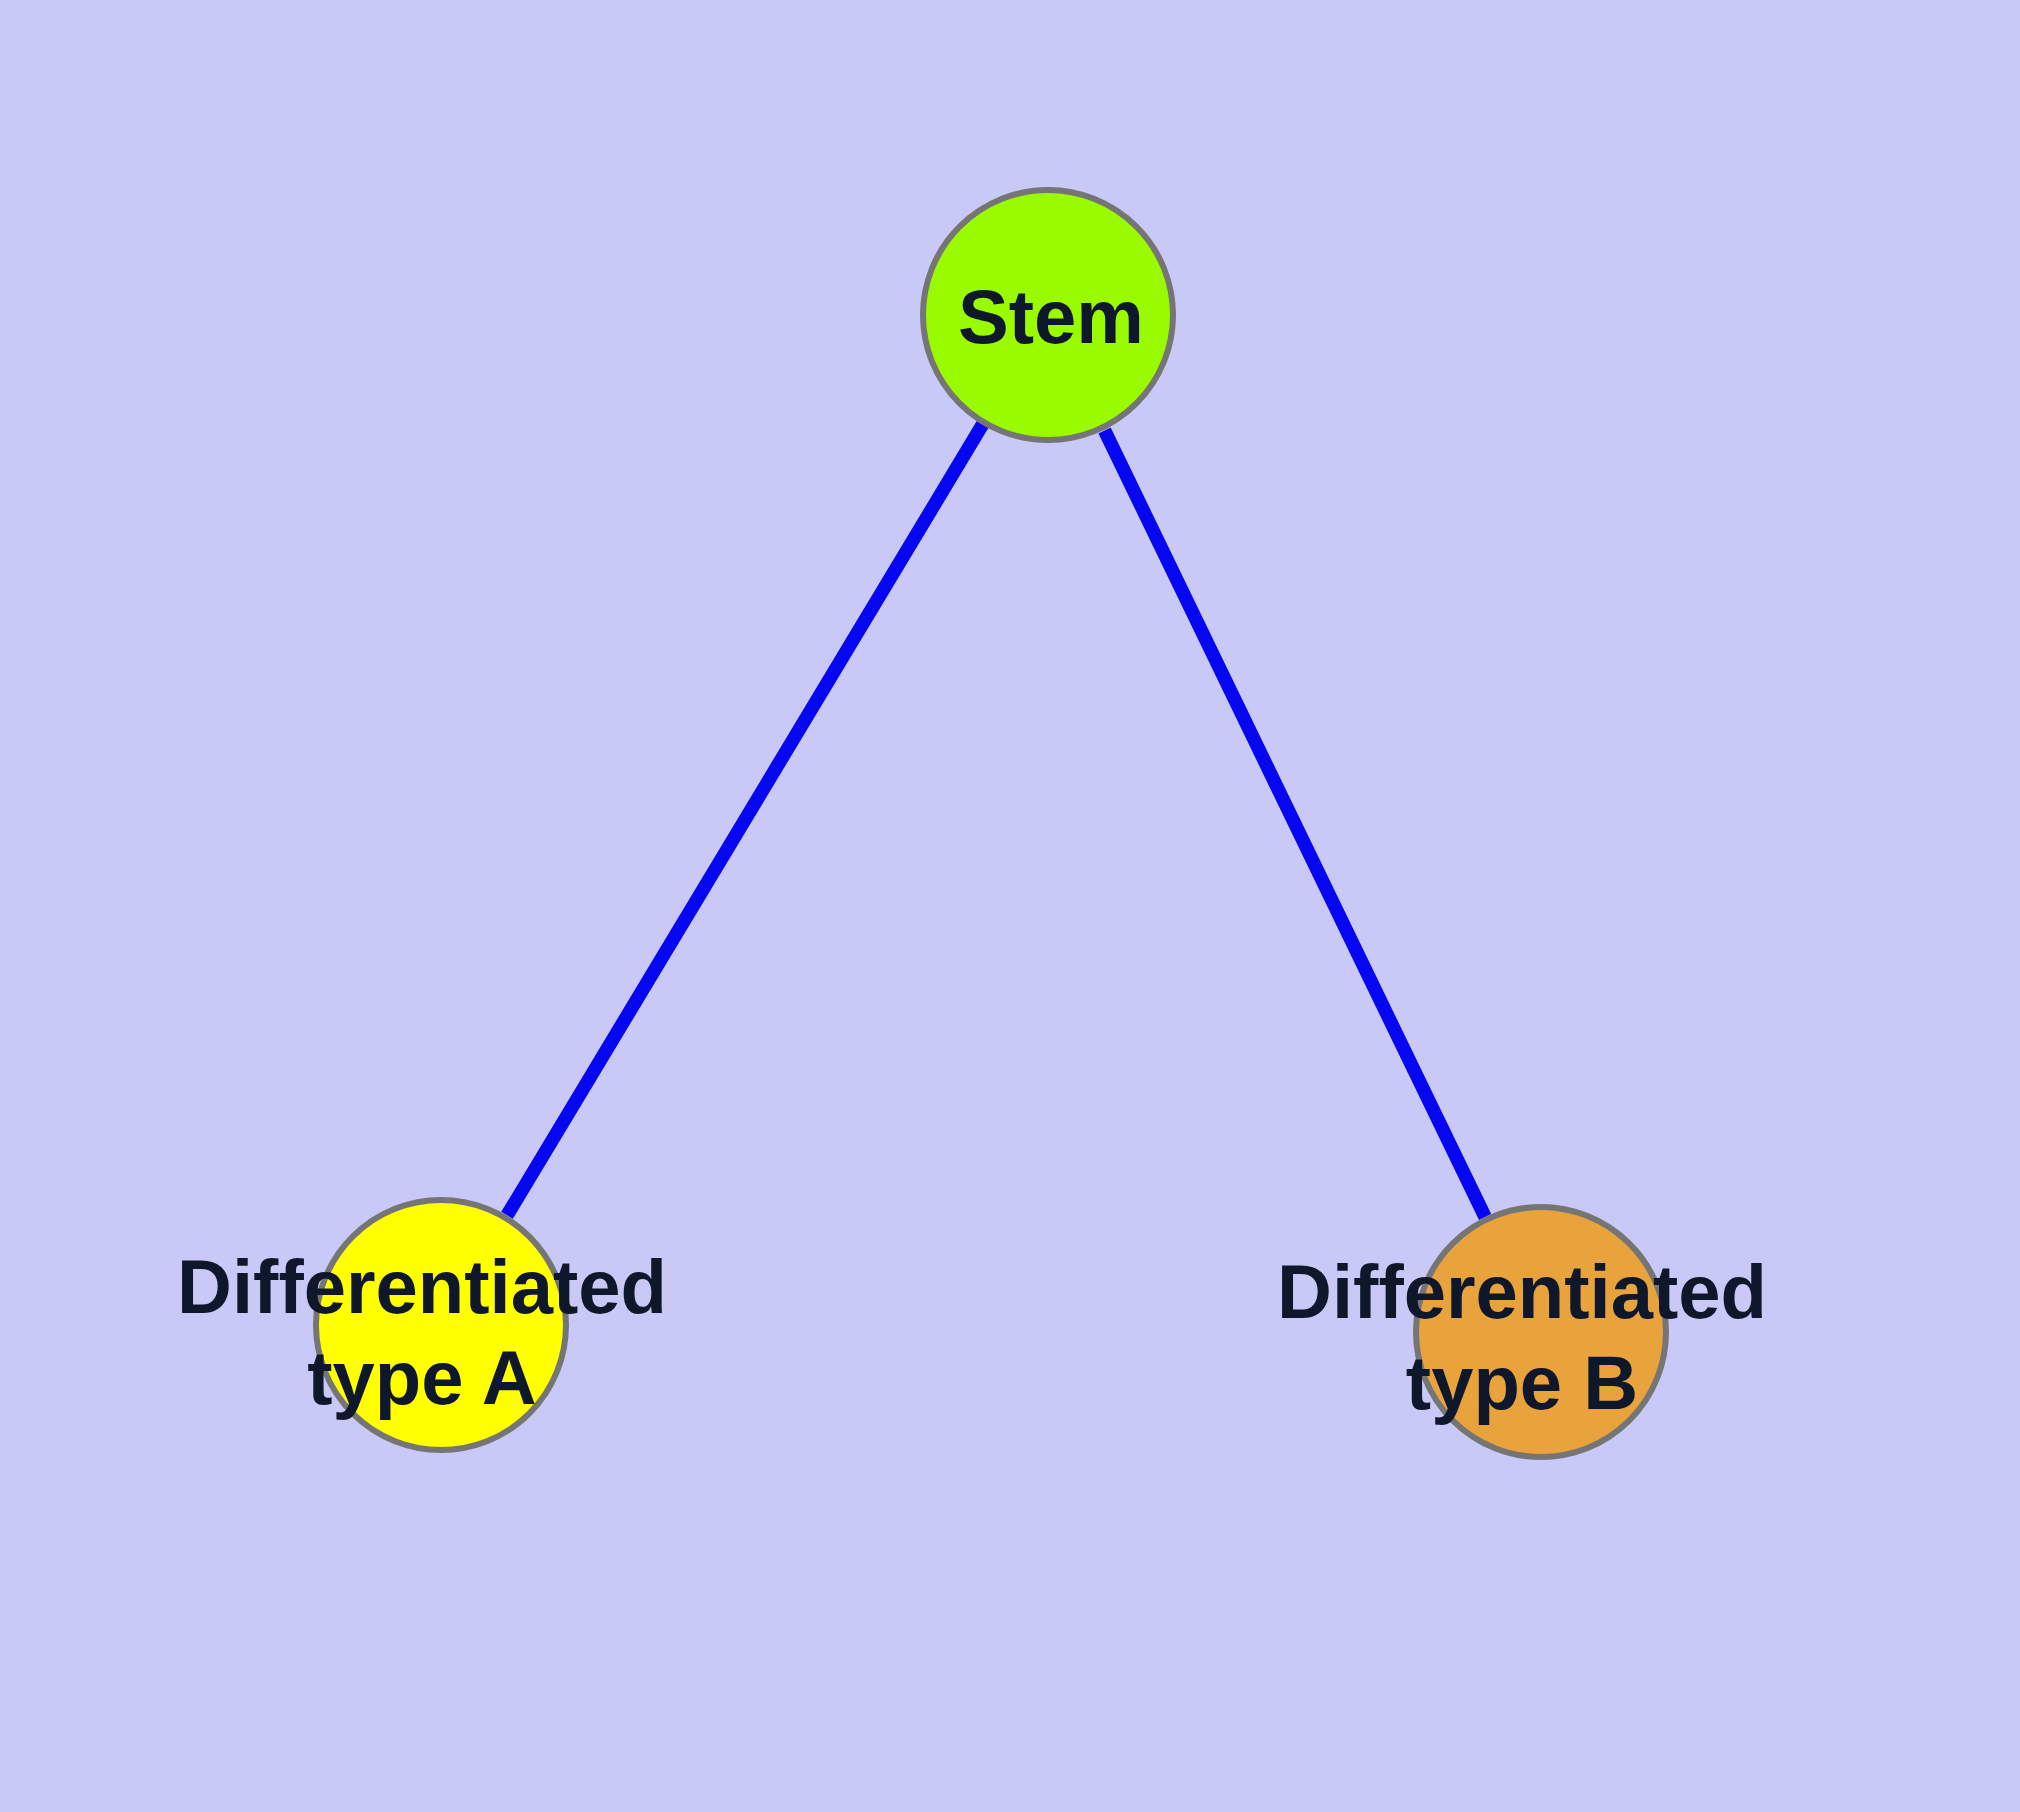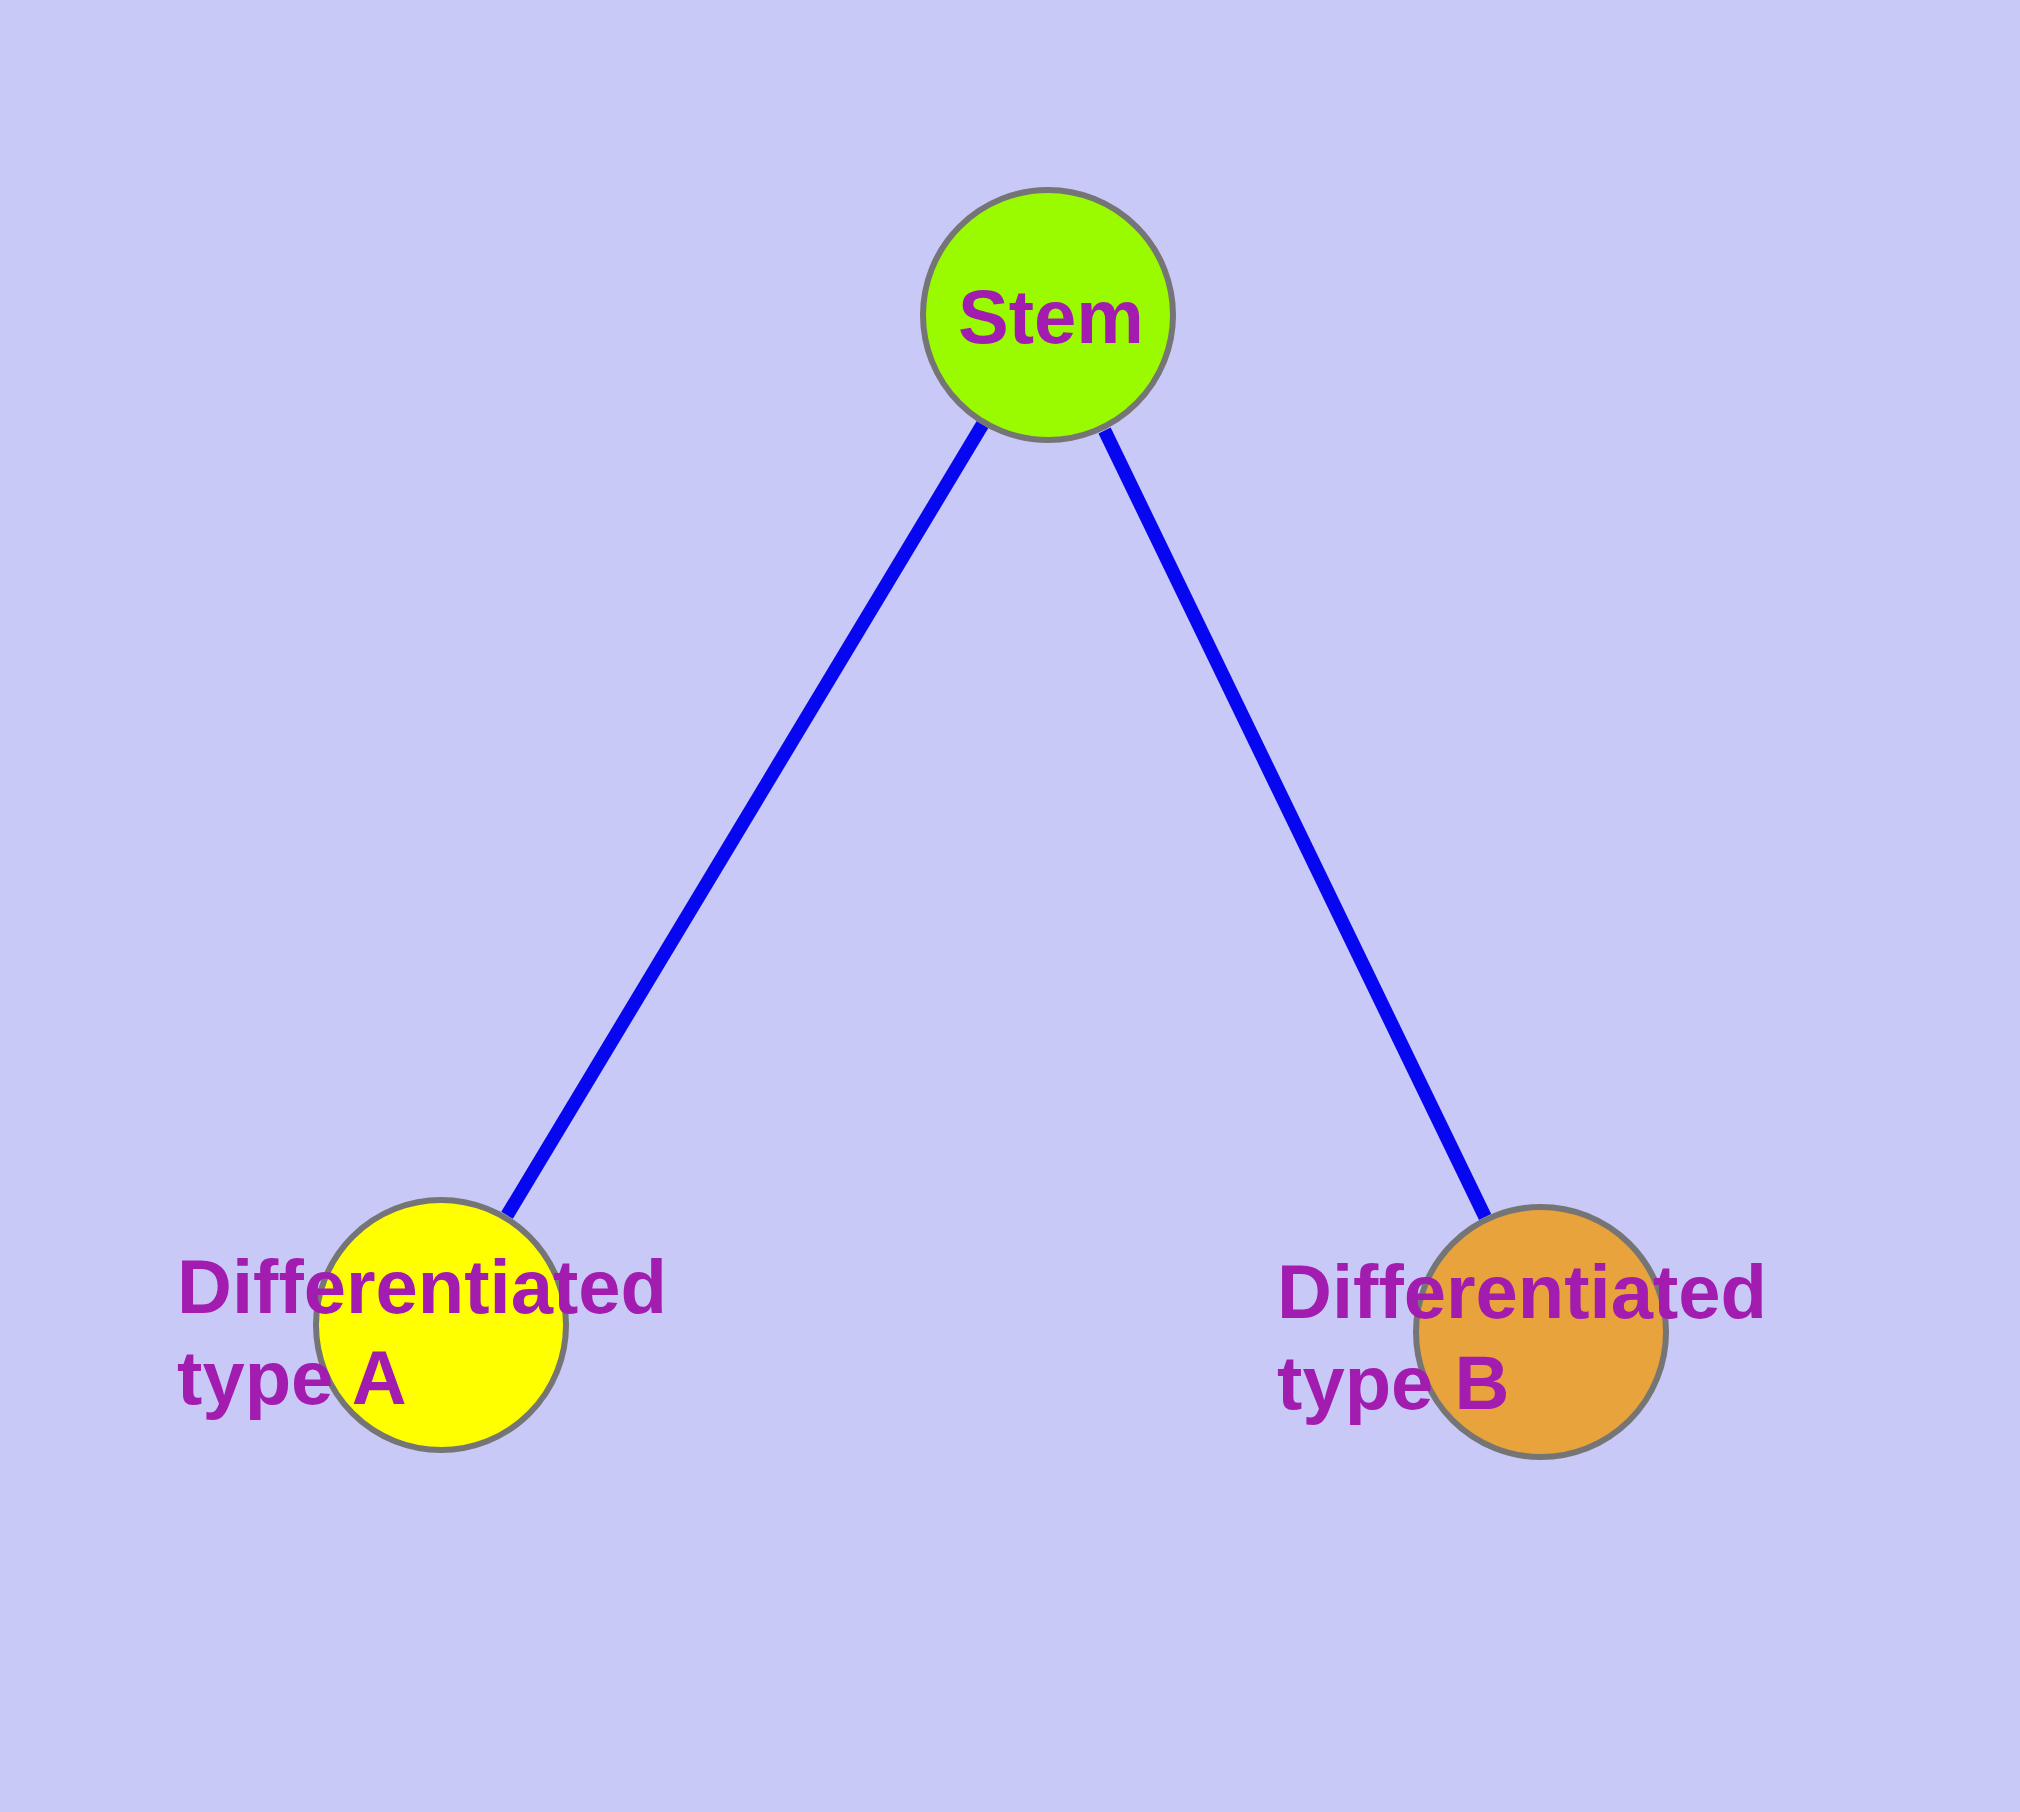--- a/index.html
+++ b/index.html
@@ -25,24 +25,25 @@
     position: absolute;
     width: 256px;
     height: 256px;
     box-sizing: border-box;
     border: 6.8px solid #757575;
     border-radius: 50%;
   }
   .node-label {
     position: absolute;
     transform: translate(-50%, -50%);
-    color: #a21caf;
+    color: #0f172a;
     font-size: 76px;
     font-weight: bold;
     line-height: 1.2;
+    text-align: center;
     white-space: pre-line;
     letter-spacing: 0px;
   }
   
   #node-stem   { left: 920px; top: 187px;  }
   #node-type-a { left: 313px;  top: 1197px; }
   #node-type-b { left: 1413px; top: 1204px; }
   
   #label-stem   { left: 1051px; top: 317px;  }
   #label-type-a { left: 422px;  top: 1332px; }

